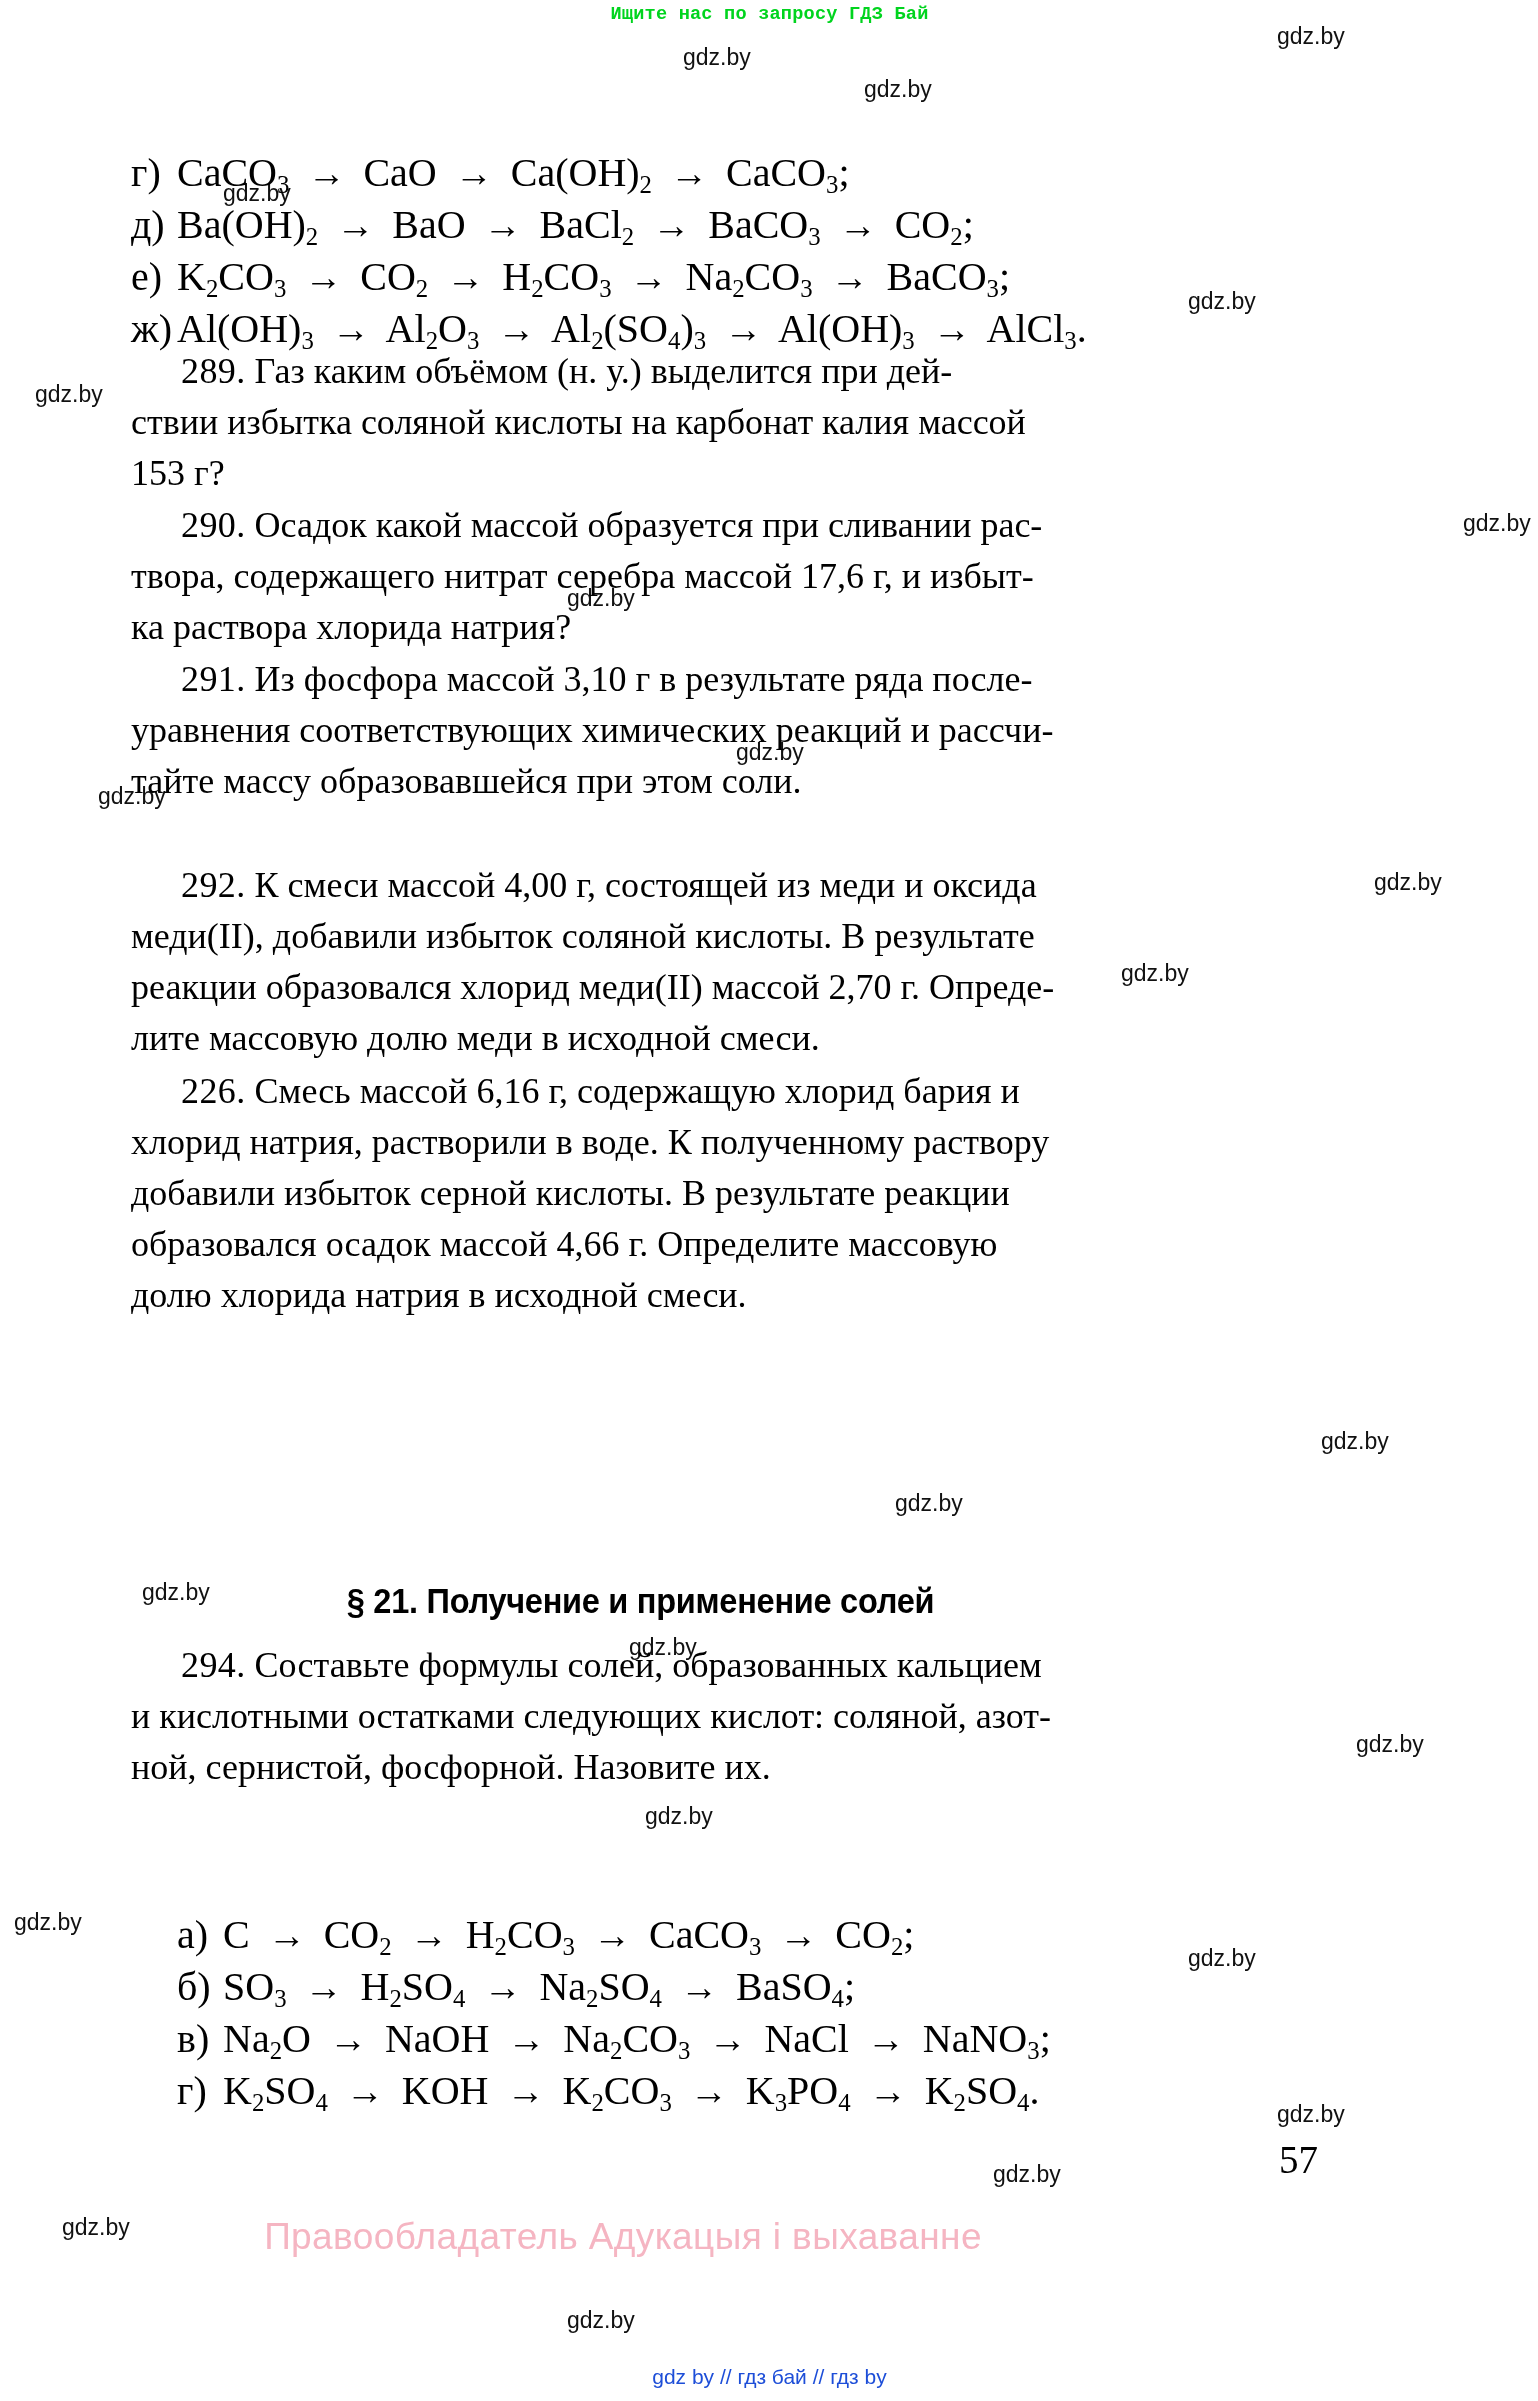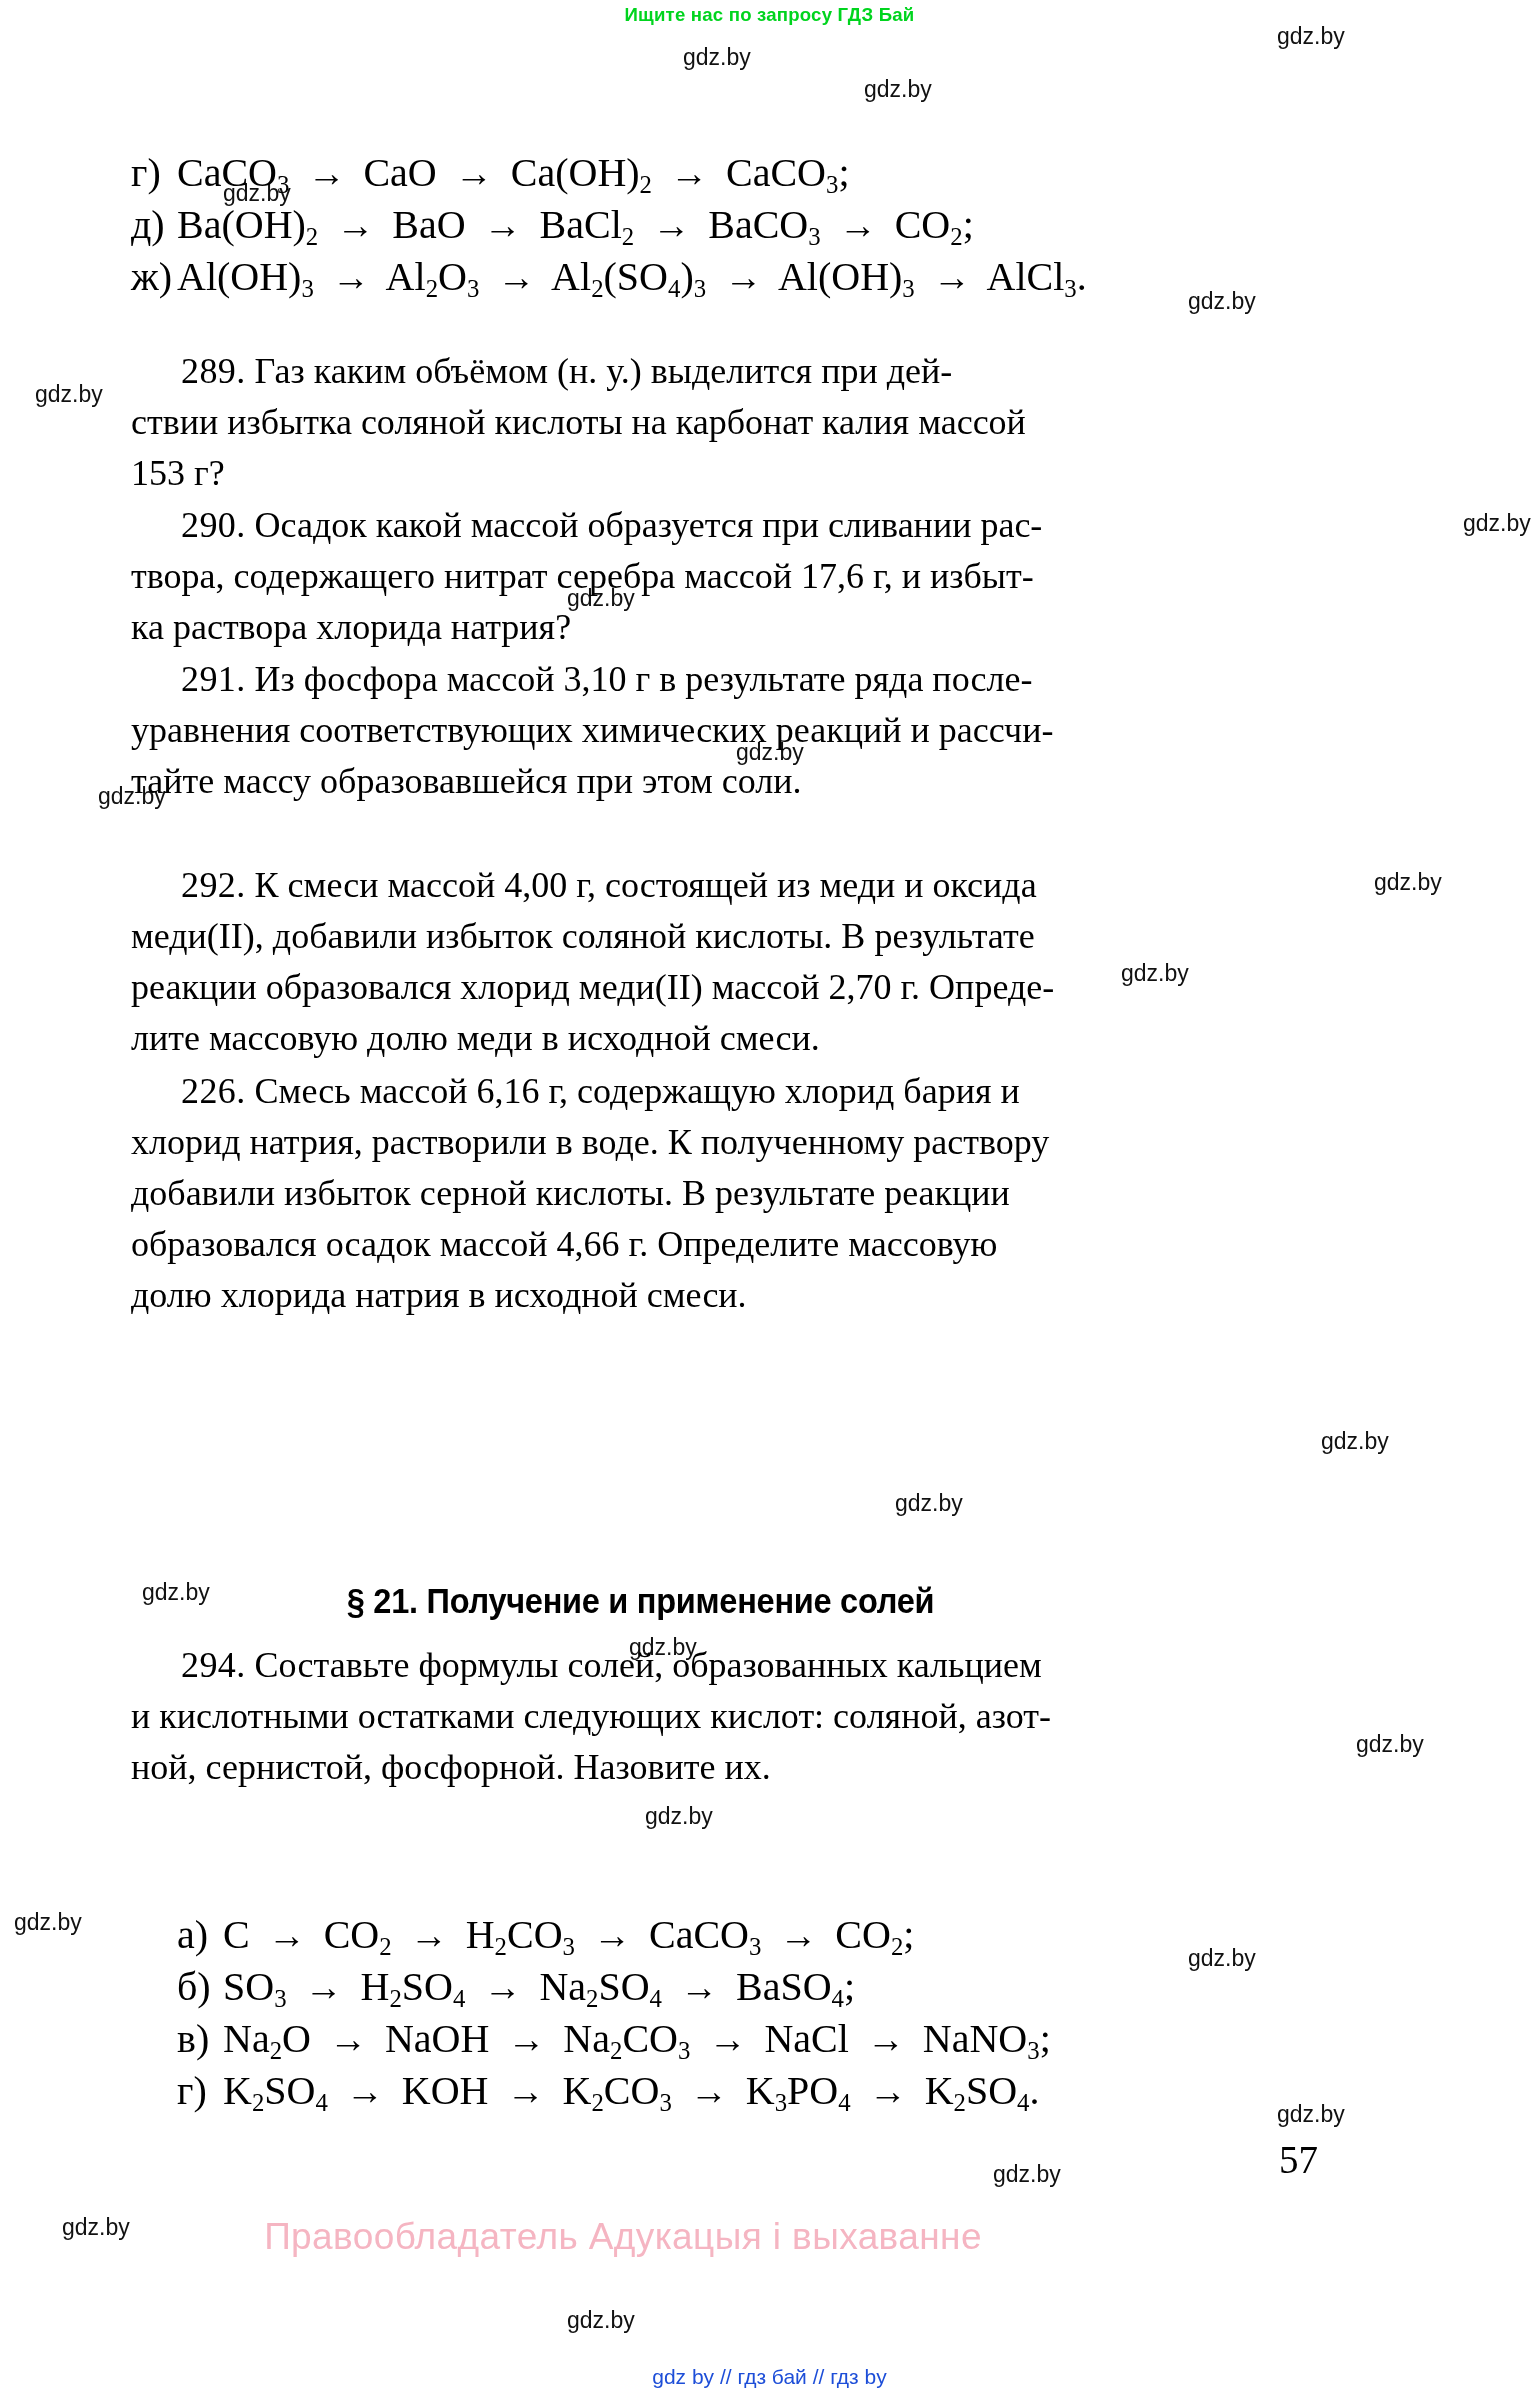--- a/index.html
+++ b/index.html
@@ -17,21 +17,21 @@
     color: #000000;
   }
 
   
   .promo-banner {
     position: absolute;
     top: 3.5px;
     left: 0;
     width: 1539px;
     text-align: center;
-    font-family: Liberation Sans, sans-serif;
+    font-family: Liberation Mono, monospace;
     font-weight: bold;
     font-size: 18.6px;
     color: #00d41e;
     letter-spacing: 0.2px;
     white-space: nowrap;
   }
 
   
   .wm {
     position: absolute;
@@ -167,20 +167,21 @@
       <div class="wm" style="left: 1188px; top: 1947px;">gdz.by</div>
       <div class="wm" style="left: 1277px; top: 2103px;">gdz.by</div>
       <div class="wm" style="left: 993px; top: 2163px;">gdz.by</div>
       <div class="wm" style="left: 62px; top: 2216px;">gdz.by</div>
       <div class="wm" style="left: 567px; top: 2309px;">gdz.by</div>
     </div>
 
   <div class="eqlist" id="eq-top" style="left:131px; top:147px;">
       <span class="eqrow"><span class="lbl">г)</span><span>CaCO<sub>3</sub> <span class="arr">→</span> CaO <span class="arr">→</span> Ca(OH)<sub>2</sub> <span class="arr">→</span> CaCO<sub>3</sub>;</span></span>
       <span class="eqrow"><span class="lbl">д)</span><span>Ba(OH)<sub>2</sub> <span class="arr">→</span> BaO <span class="arr">→</span> BaCl<sub>2</sub> <span class="arr">→</span> BaCO<sub>3</sub> <span class="arr">→</span> CO<sub>2</sub>;</span></span>
+      <span class="eqrow"><span class="lbl">е)</span><span>K<sub>2</sub>CO<sub>3</sub> <span class="arr">→</span> CO<sub>2</sub> <span class="arr">→</span> H<sub>2</sub>CO<sub>3</sub> <span class="arr">→</span> Na<sub>2</sub>CO<sub>3</sub> <span class="arr">→</span> BaCO<sub>3</sub>;</span></span>
       <span class="eqrow"><span class="lbl">ж)</span><span>Al(OH)<sub>3</sub> <span class="arr">→</span> Al<sub>2</sub>O<sub>3</sub> <span class="arr">→</span> Al<sub>2</sub>(SO<sub>4</sub>)<sub>3</sub> <span class="arr">→</span> Al(OH)<sub>3</sub> <span class="arr">→</span> AlCl<sub>3</sub>.</span></span>
     </div>
 
   <div class="para" style="top:346px;">
     <span class="jline"><span class="ind"></span><span class="pnum">289.</span> <span>Газ  каким  объёмом  (н.  у.)  выделится  при  дей-</span></span>
     <span class="jline">ствии  избытка  соляной  кислоты  на  карбонат  калия  массой</span>
     <span class="jline">153 г?</span>
   </div>
 
   <div class="para" style="top:500px;">

